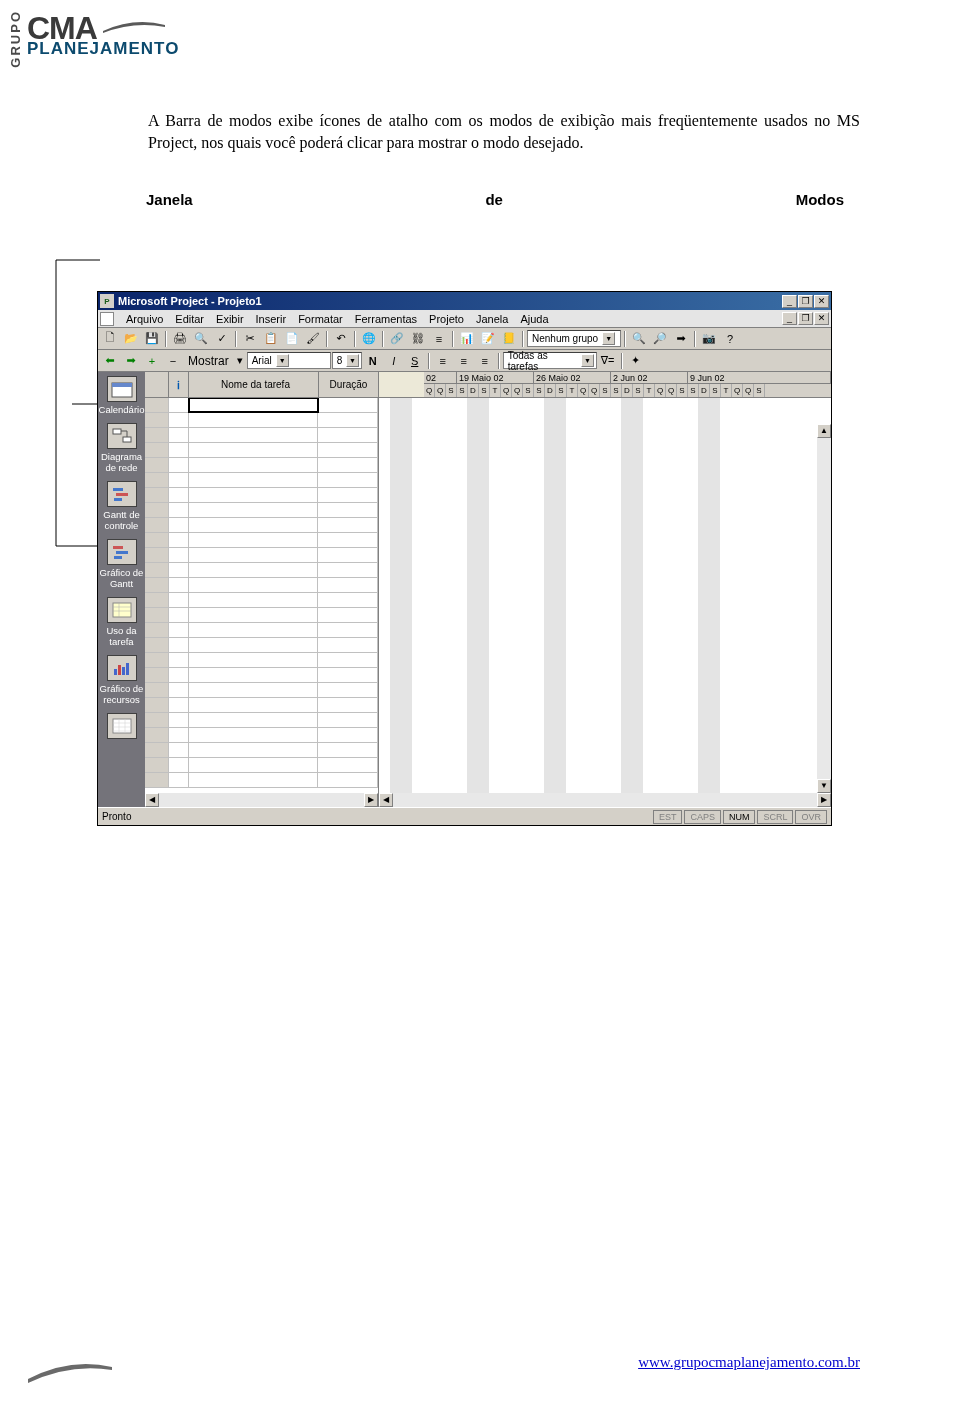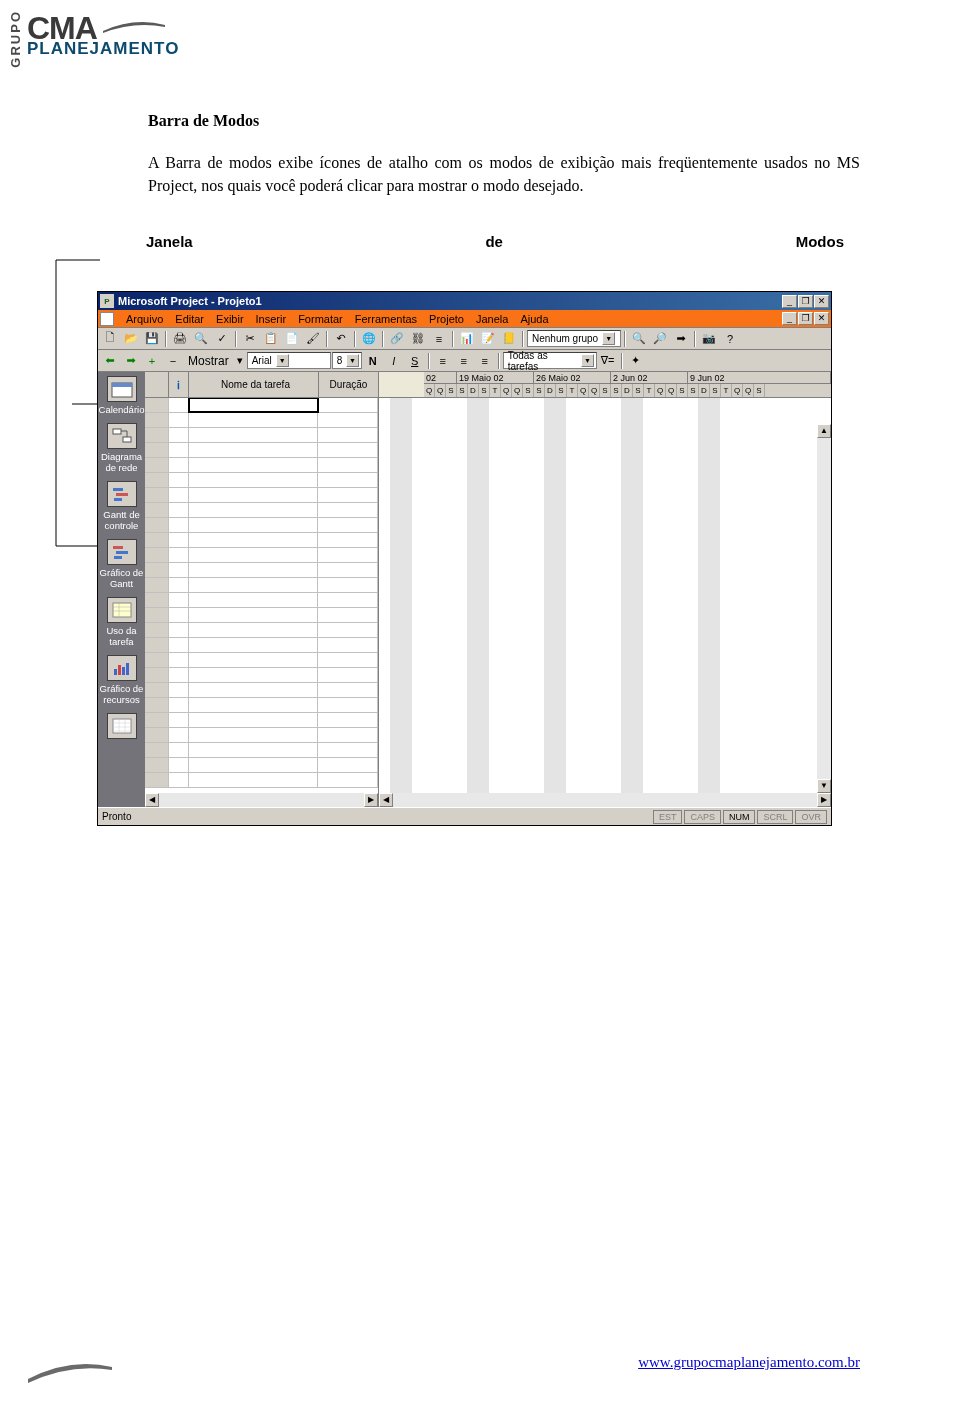--- a/index.html
+++ b/index.html
@@ -132,21 +132,21 @@
   .titlebar .winbtn {
     width: 15px; height: 13px;
     background: #d4d0c8;
     border: 1px solid #808080;
     border-top-color: #fff; border-left-color: #fff;
     font-size: 9px; line-height: 11px; text-align: center;
     color: #000; font-family: Arial;
   }
   
   .menubar {
-    background: #f97316;
+    background: #e5e5e5;
     display: flex;
     align-items: center;
     height: 18px;
     padding: 0 2px;
     border-bottom: 1px solid #808080;
   }
   .menubar .doc-icon {
     width: 14px; height: 14px; background: #fff; border: 1px solid #888; margin-right: 6px;
   }
   .menubar .menuitem {
@@ -421,21 +421,20 @@
     <span class="logo-swoosh">
       <svg width="66" height="12" viewBox="0 0 66 12">
           <path d="M2 10 Q 33 -4 64 4 L 64 6 Q 33 0 2 12 Z" fill="#5a5a5a"></path>
         </svg>
     </span><br>
     <span class="logo-planejamento">PLANEJAMENTO</span>
   </span>
 </div>
 
 <div class="doc-content">
-  <div class="heading">Barra de Modos</div>
   <div class="para">
     <span class="para-first">A Barra de modos exibe ícones de atalho com os modos de exibição mais freqüentemente usados no MS Project, nos quais você poderá clicar para mostrar o modo desejado.</span>
   </div>
   <div class="callout-label">
     <span>Janela</span>
     <span>de</span>
     <span>Modos</span>
   </div>
 </div>
 

